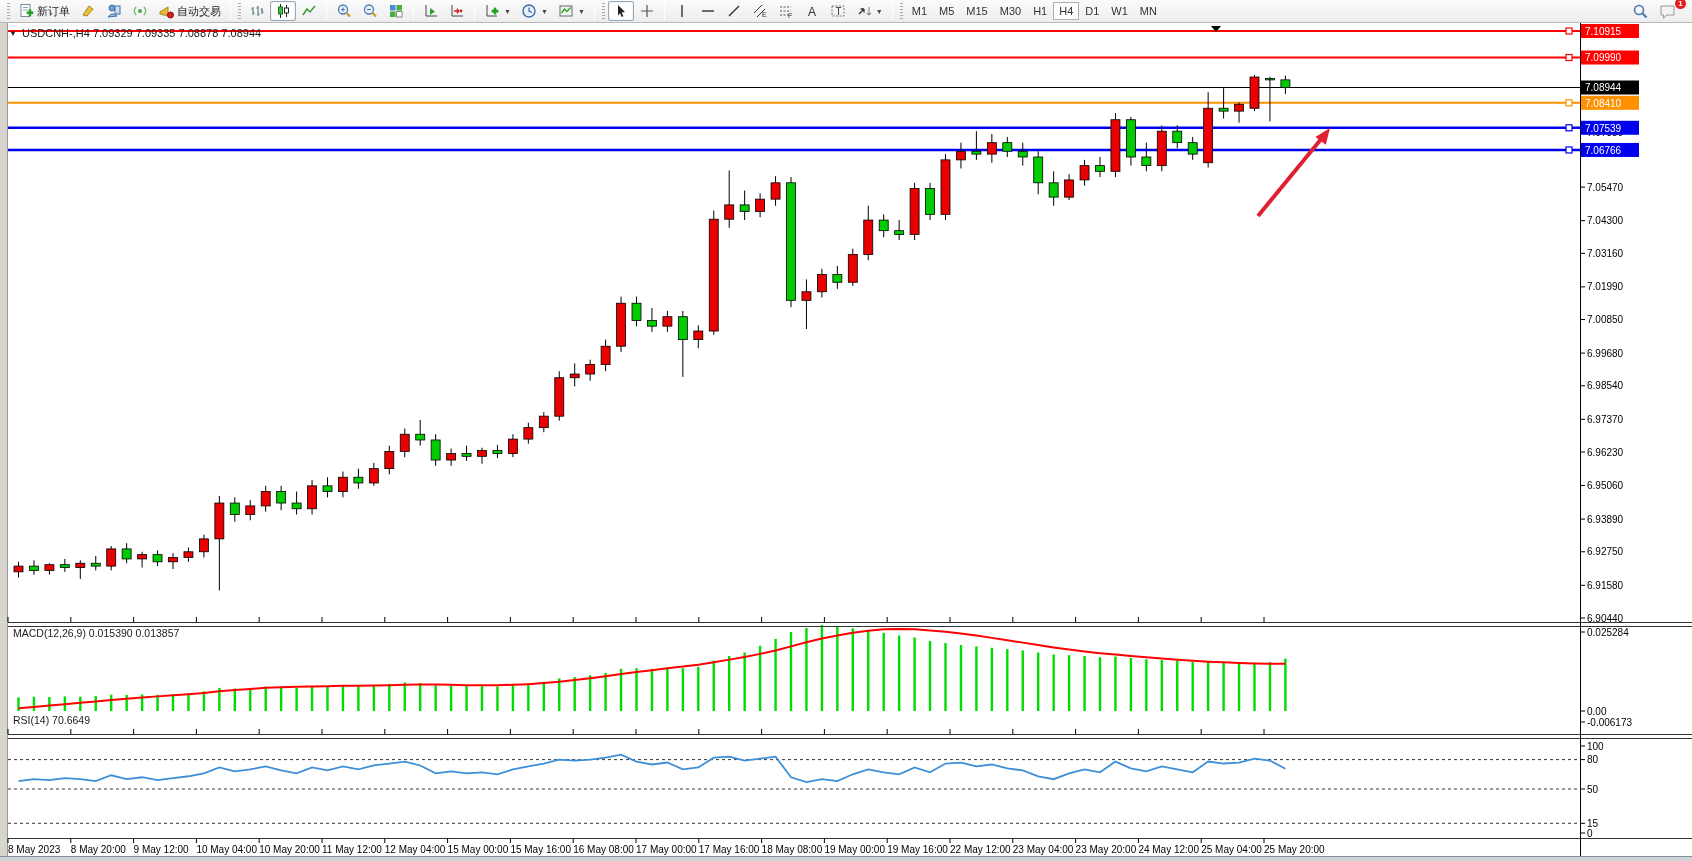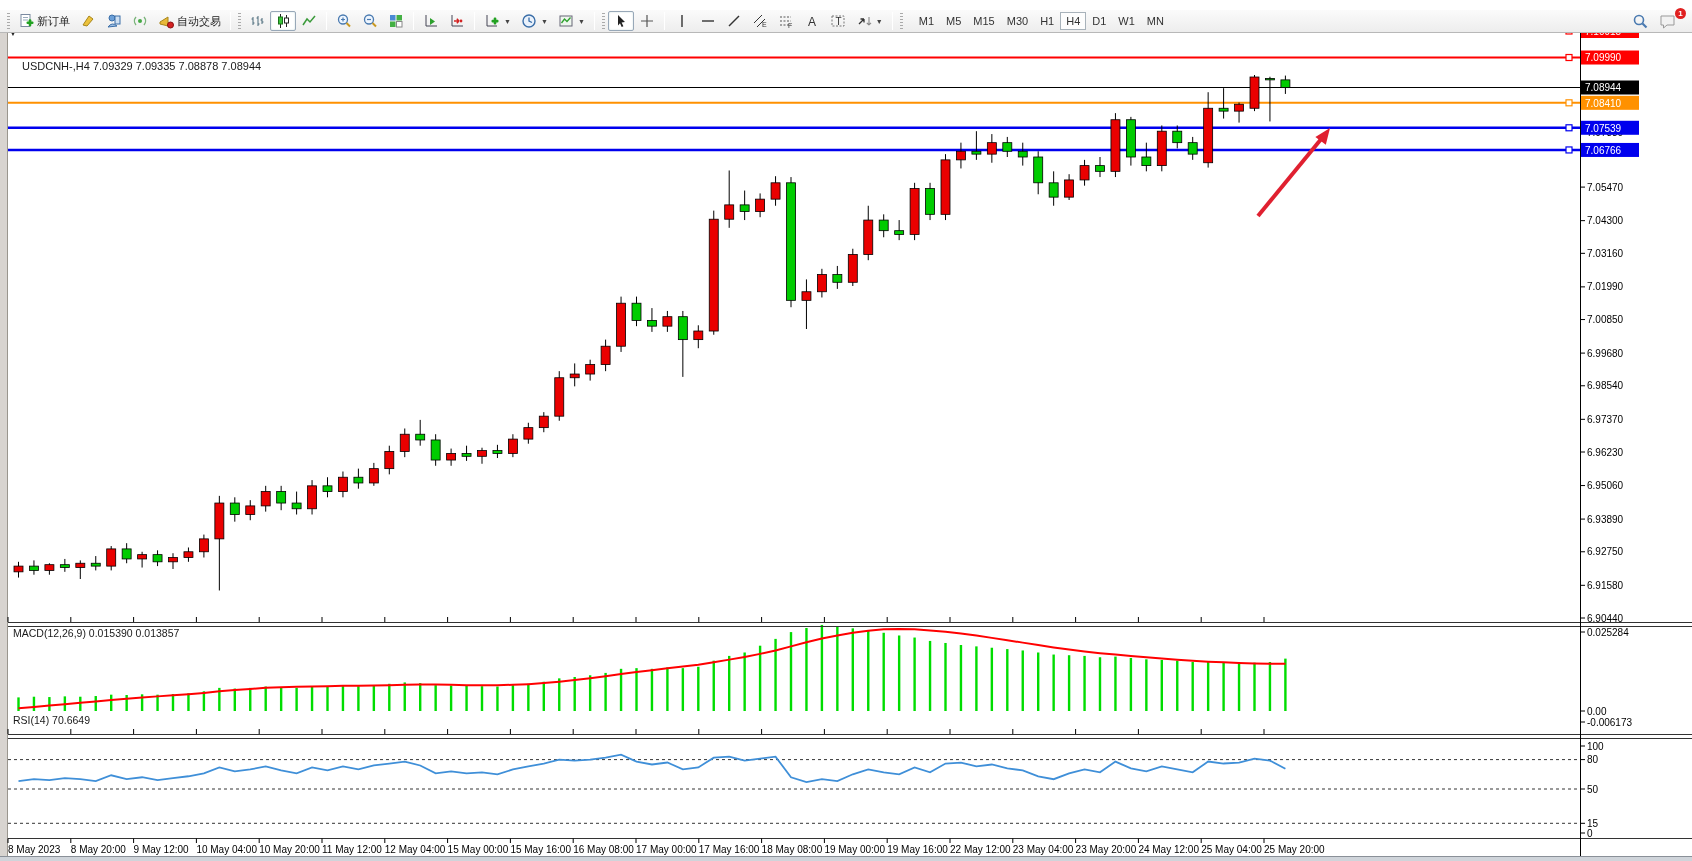--- a/index.html
+++ b/index.html
@@ -1,40 +1,40 @@
 <!DOCTYPE html>
 <html><head>
 <meta charset="utf-8">
 <style>
   * { margin:0; padding:0; box-sizing:border-box; }
   html,body { width:1692px; height:861px; background:#fff; overflow:hidden;
               font-family:"Liberation Sans", sans-serif; }
   #stage { position:relative; width:1692px; height:861px; background:#fff; }
 
   
-  #toolbar { position:absolute; left:0; top:10px; width:1692px; height:23px; z-index:5;
+  #toolbar { position:absolute; left:0; top:0; width:1692px; height:23px; z-index:5;
     background:linear-gradient(#fbfbfb,#ededed); border-bottom:1px solid #b8b8b8;
     display:flex; align-items:center; padding:0 4px; }
   .tb-btn { height:20px; display:flex; align-items:center; gap:3px; padding:0 4px;
     border:1px solid transparent; border-radius:2px; font-size:11px; color:#222; }
   .tb-btn.active { background:#fff; border:1px solid #98a8b8; box-shadow:inset 0 0 2px #cdd; }
   .tf-btn { font-size:11px; color:#333; padding:0 5px; height:18px; display:flex; align-items:center;
     border:1px solid transparent; }
   .tf-btn.active { background:#fdfdfd; border:1px solid #a8b2ba; }
   .sep { width:1px; height:18px; background:#c3c3c3; border-right:1px solid #fff; margin:0 4px; }
   .grip { width:3px; height:16px; margin:0 3px;
     background-image:repeating-linear-gradient(#aaa 0 1px, transparent 1px 3px); }
   .caret { font-size:7px; color:#444; margin-left:1px; }
   .spacer { flex:1; }
   #chat-badge { position:absolute; top:-4px; right:-5px; width:11px; height:11px; border-radius:50%;
     background:#e02020; color:#fff; font-size:8px; font-weight:bold; text-align:center; line-height:11px; }
 
   
   .ov { position:absolute; z-index:3; color:#1a1a1a; white-space:nowrap; }
-  #chart-title { left:22px; top:27px; font-size:11px;margin-top:33px; }
+  #chart-title { left:22px; top:27px; font-size:11px; }
   #title-caret { left:9px; top:29px; font-size:8px; color:#222; }
   #macd-label { left:13px; top:627px; font-size:10.5px; }
   #rsi-label  { left:13px; top:714px; font-size:10.5px; }
 
   #chart-canvas { position:absolute; left:0; top:0; z-index:1; }
   svg text { font-family:"Liberation Sans", sans-serif; }
 </style>
 </head>
 <body>
 
@@ -224,21 +224,21 @@
       <svg width="16" height="16">
         <path d="M3 11 L8 6 M8 6 L8 9.5 M8 6 L4.5 6" stroke="#333" stroke-width="1.3" fill="none"></path>
         <path d="M13 4 L13 12 M13 12 L10.8 9.8 M13 12 L15 9.8" stroke="#888" stroke-width="1.1" fill="none"></path>
       </svg>
         <span class="caret">▼</span>
     </div>
 
     <div class="sep"></div>
     <div class="grip"></div>
 
-    <div id="tf-bar" style="display:flex; align-items:center;margin-left:7px;">
+    <div id="tf-bar" style="display:flex; align-items:center;">
         <div class="tf-btn">M1</div>
         <div class="tf-btn">M5</div>
         <div class="tf-btn">M15</div>
         <div class="tf-btn">M30</div>
         <div class="tf-btn">H1</div>
         <div class="tf-btn active">H4</div>
         <div class="tf-btn">D1</div>
         <div class="tf-btn">W1</div>
         <div class="tf-btn">MN</div>
       </div>

